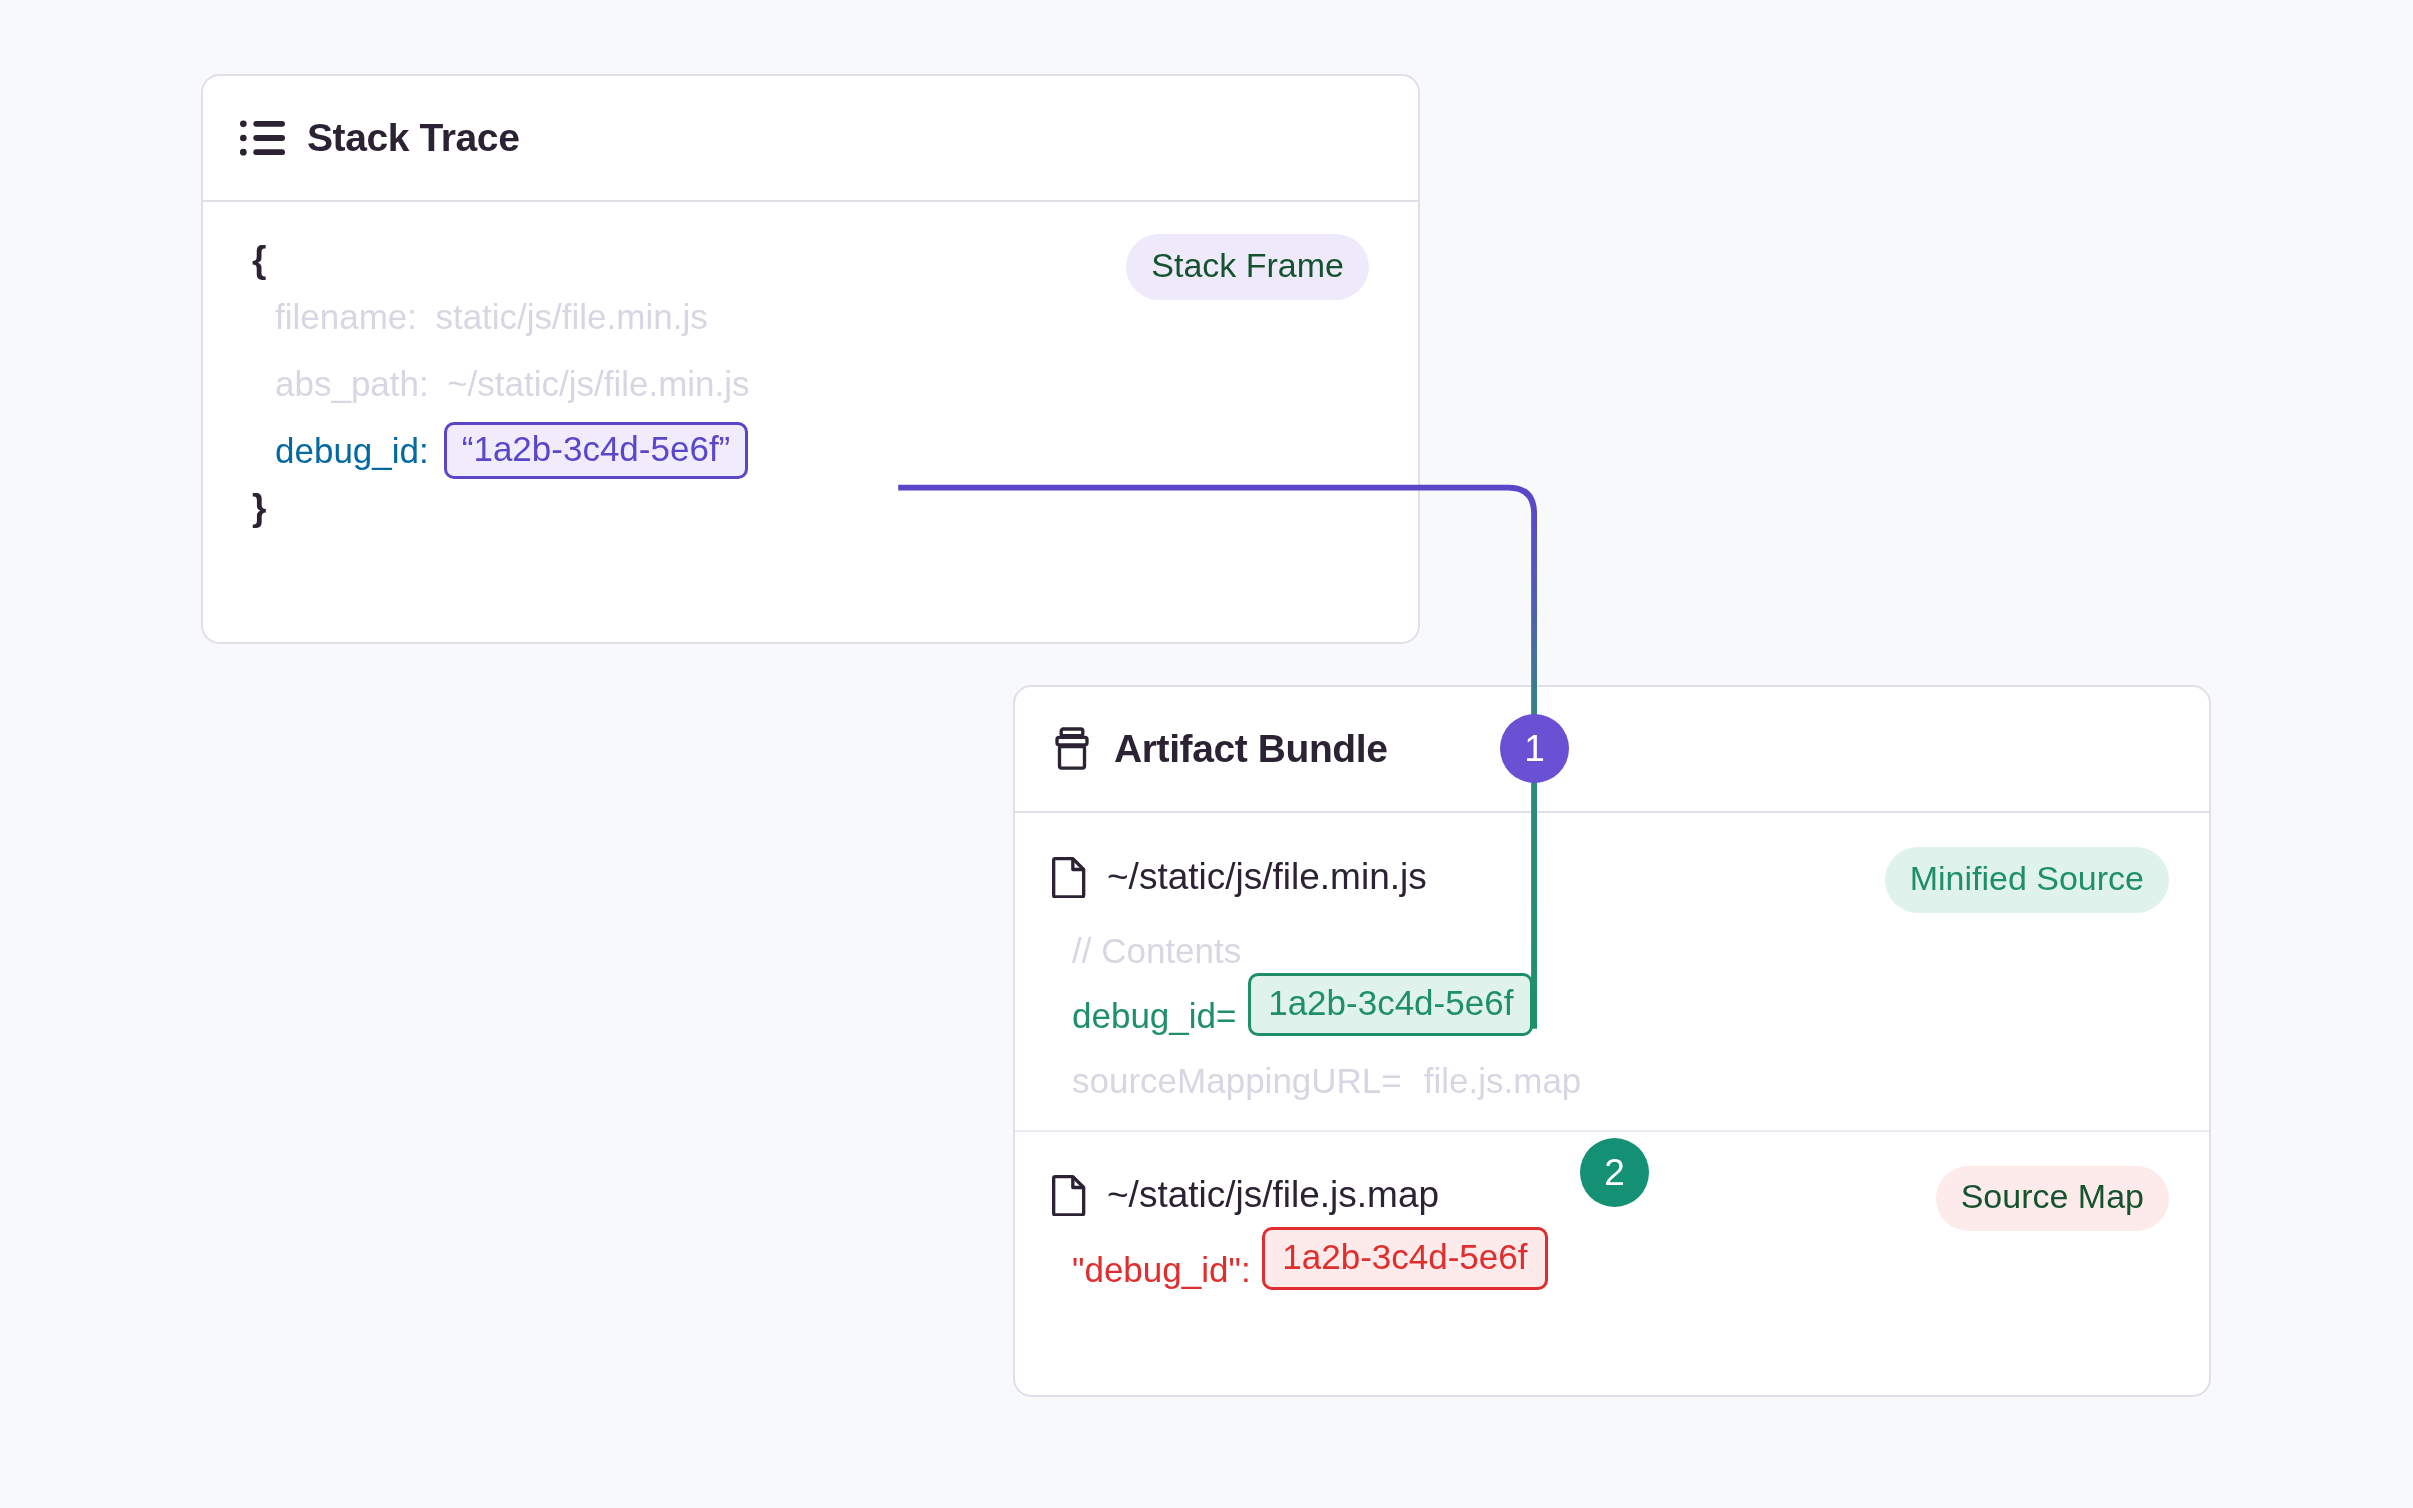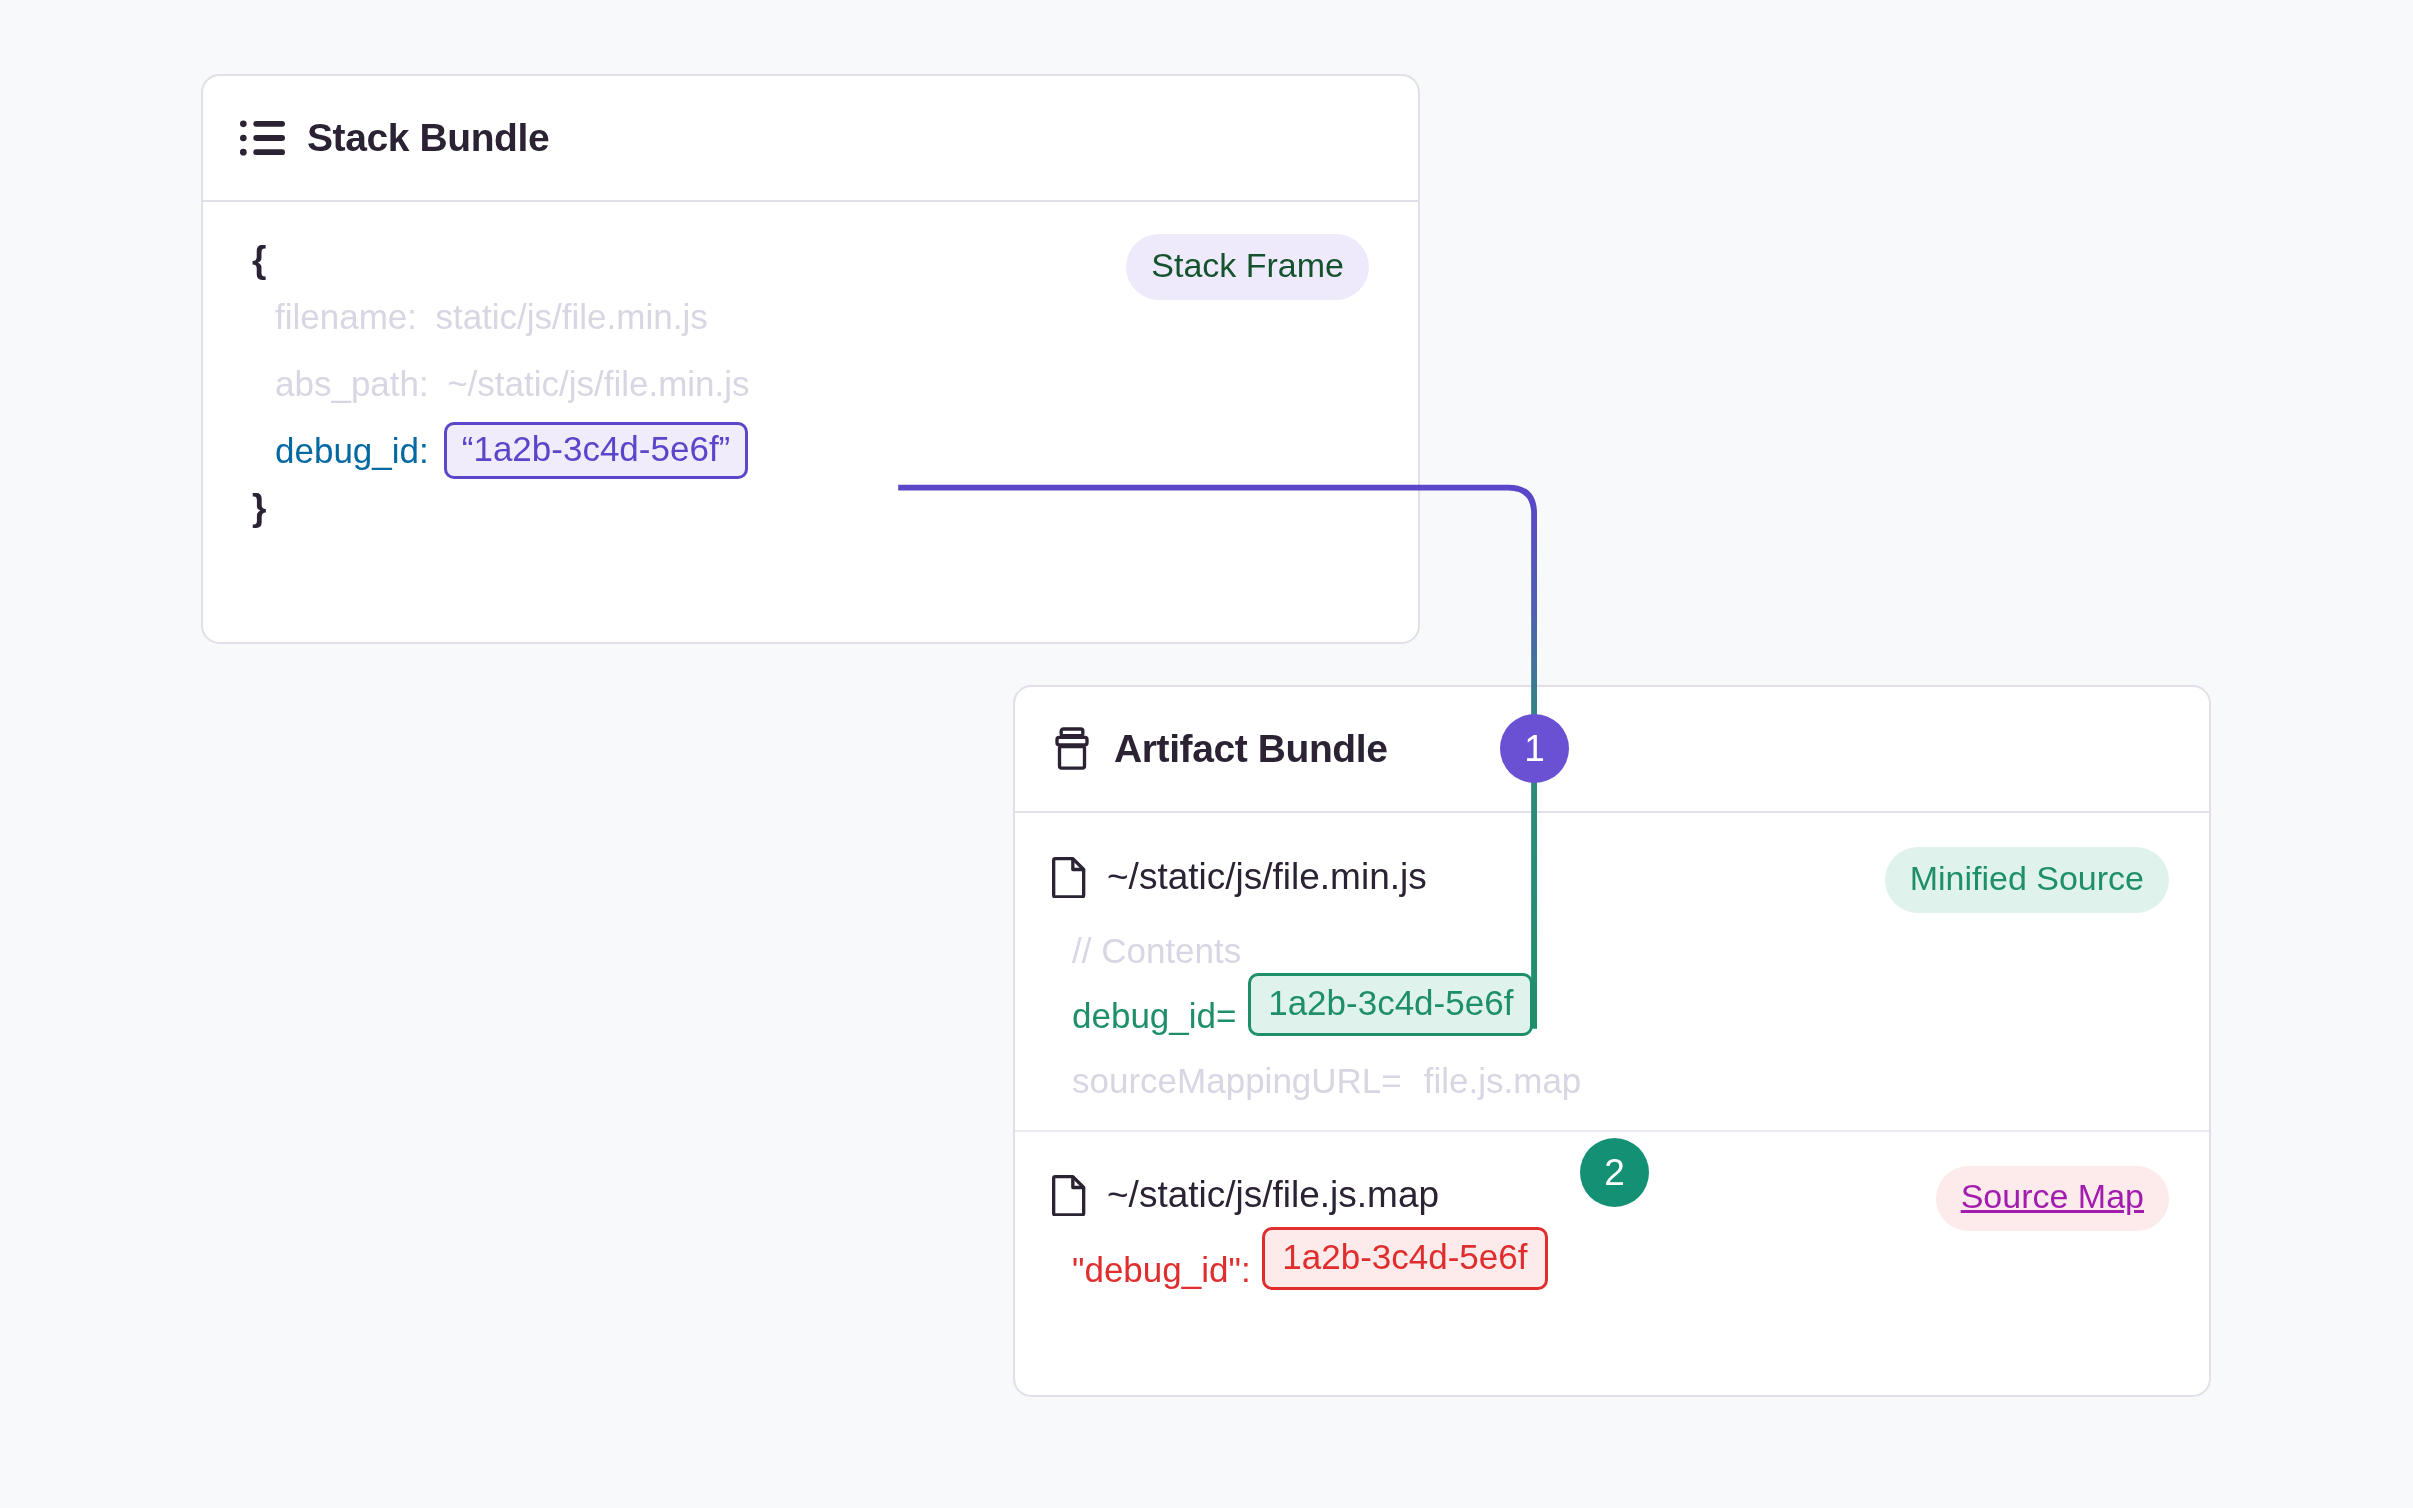--- a/index.html
+++ b/index.html
@@ -158,24 +158,23 @@
     top: 32px;
   }
   .tag-minified {
     background: #dff3ec;
     color: #1f8f6b;
     right: 40px;
     top: 0;
   }
   .tag-sourcemap {
     background: #fdeaea;
-    color: #a21caf;
+    color: #14532d;
     right: 40px;
     top: 0;
-    text-decoration: underline;
   }
 
   
   #artifact-bundle-card {
     left: 1013px;
     top: 685px;
     width: 1198px;
     height: 712px;
   }
   #artifact-bundle-card .card-header { height: 126px; padding-top: 0; padding-bottom: 0; }
@@ -278,21 +277,21 @@
       <span class="icon">
         <svg width="45" height="40" viewBox="0 0 54 48">
           <circle cx="4" cy="7" r="4" fill="#2b2233"></circle>
           <circle cx="4" cy="24" r="4" fill="#2b2233"></circle>
           <circle cx="4" cy="41" r="4" fill="#2b2233"></circle>
           <rect x="16" y="3.5" width="38" height="7" rx="3.5" fill="#2b2233"></rect>
           <rect x="16" y="20.5" width="38" height="7" rx="3.5" fill="#2b2233"></rect>
           <rect x="16" y="37.5" width="38" height="7" rx="3.5" fill="#2b2233"></rect>
         </svg>
       </span>
-      <h2 class="card-title">Stack Bundle</h2>
+      <h2 class="card-title">Stack Trace</h2>
     </header>
 
     <div class="card-body" id="stack-trace-body">
 
       <span class="tag tag-stack-frame">Stack Frame</span>
 
       <div class="code-line brace">{</div>
 
       <div class="code-line kv-row">
         <span class="kv-key">filename:</span>

